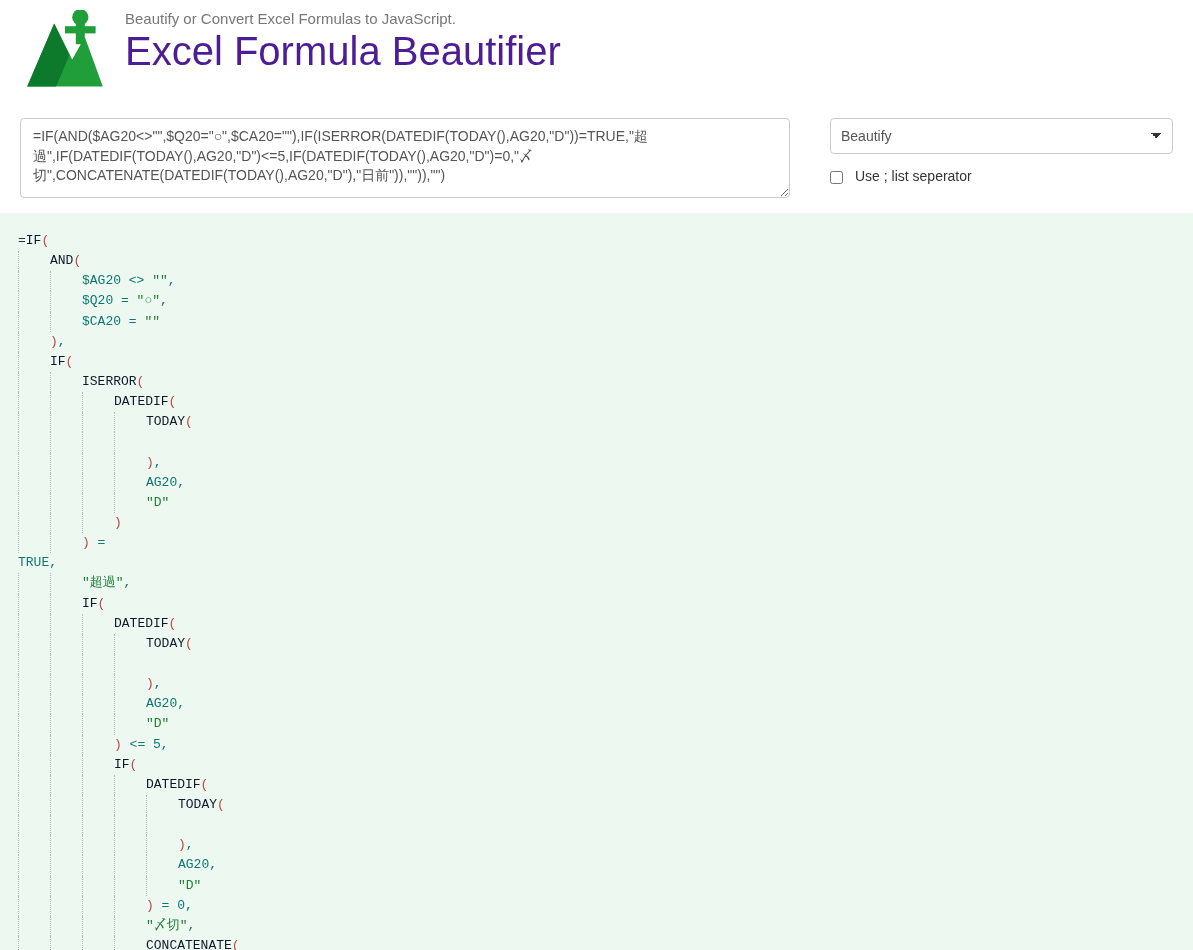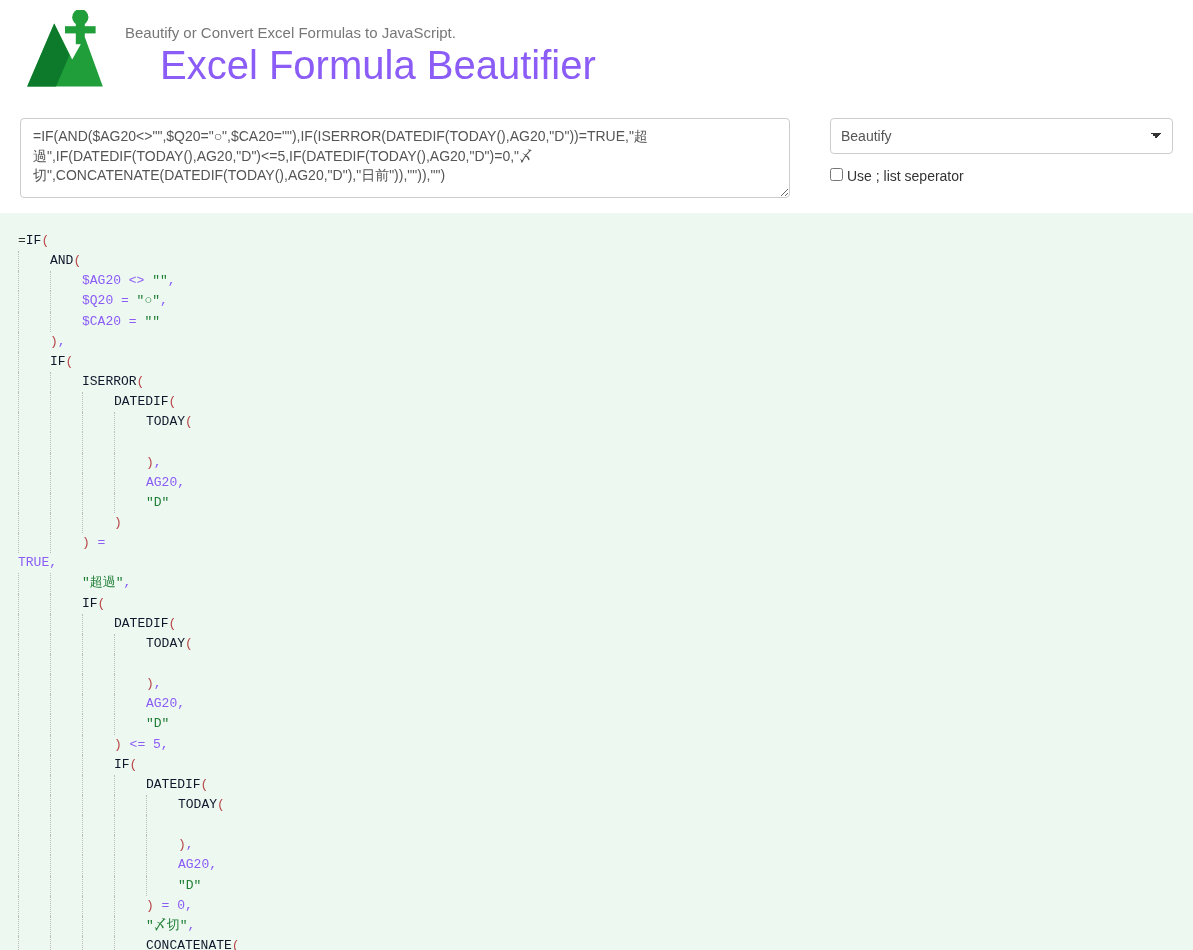--- a/index.html
+++ b/index.html
@@ -1,54 +1,54 @@
 <!DOCTYPE html>
 <html><head>
 <meta charset="utf-8">
 <style>
 * { box-sizing: border-box; margin: 0; padding: 0; }
 body { font-family: "Helvetica Neue", Helvetica, Arial, sans-serif; background: #fff; color: #333; }
 .container { width: 100%; padding: 0 20px; }
-.header { display: flex; align-items: center; padding: 10px 0 18px 0; }
+.header { display: flex; padding: 10px 0 18px 0; }
 .logo { width: 90px; height: 90px; margin-right: 15px; flex-shrink: 0; }
 .header-text { display: flex; flex-direction: column; }
 .tagline { color: #777; font-size: 15px; margin-bottom: 2px; }
-.title { font-size: 40px; font-weight: 400; color: #8b5cf6; line-height: 1.1; margin-left: 35px; }
+.title { font-size: 40px; font-weight: 400; color: #4c1d95; line-height: 1.1; }
 .controls-row { display: flex; gap: 40px; align-items: flex-start; padding-bottom: 15px; }
 .formula-input {
   flex: 0 0 770px; height: 80px; padding: 8px 12px; font-size: 14px;
   border: 1px solid #ccc; border-radius: 4px; resize: both; line-height: 1.4;
   font-family: "Helvetica Neue", Helvetica, Arial, sans-serif; color: #555;
 }
 .right-controls { flex: 1; min-width: 0; }
 .mode-select {
   width: 100%; height: 36px; padding: 4px 10px; font-size: 14px;
   border: 1px solid #ccc; border-radius: 4px; background: #fff;
   appearance: none; -webkit-appearance: none;
   background-image: linear-gradient(45deg, transparent 50%, #333 50%), linear-gradient(135deg, #333 50%, transparent 50%);
   background-position: calc(100% - 16px) 14px, calc(100% - 11px) 14px;
   background-size: 5px 5px, 5px 5px; background-repeat: no-repeat;
   color: #555;
 }
-.checkbox-row { margin-top: 14px; display: flex; align-items: flex-start; gap: 4px; font-size: 14px; color: #333; }
+.checkbox-row { margin-top: 14px; display: flex; align-items: flex-end; gap: 12px; font-size: 14px; color: #333; }
 .checkbox-row input { width: 13px; height: 13px; }
 .output {
   margin: 0 0 0 0; padding: 18px 18px;
   background: #edf8f1; font-family: Consolas, "Courier New", monospace;
   font-size: 13px; line-height: 1.55; white-space: pre; overflow-x: auto;
   color: #333;
 }
 .tree-line { display: flex; }
 .guides { display: flex; }
 .guide { width: 32px; border-left: 1px dotted #bbb; flex-shrink: 0; }
 .code { white-space: pre; }
 .fn { color: #0f172a; }
 .paren { color: #b84848; }
 .str { color: #1e7e34; }
-.op { color: #8b5cf6; font-family: Liberation Mono, monospace; }
+.op { color: #0f766e; font-family: Liberation Mono, monospace; }
 .eq { color: #333; }
 </style>
 </head>
 <body>
 
 <div class="container">
   <div class="header">
     <div class="logo">
       <svg viewBox="0 0 100 100" width="90" height="90">
         <polygon points="8,85 38,15 58,55 72,30 92,85" fill="#1f9e3a"></polygon>

